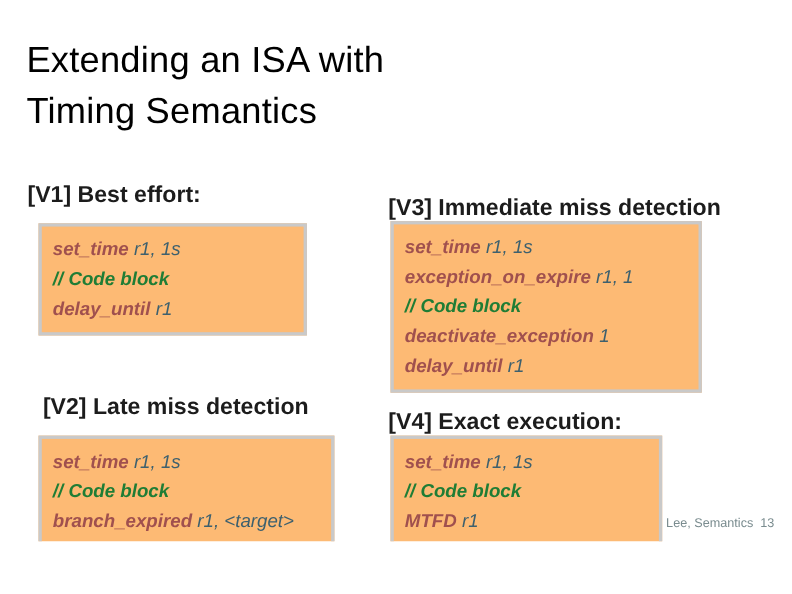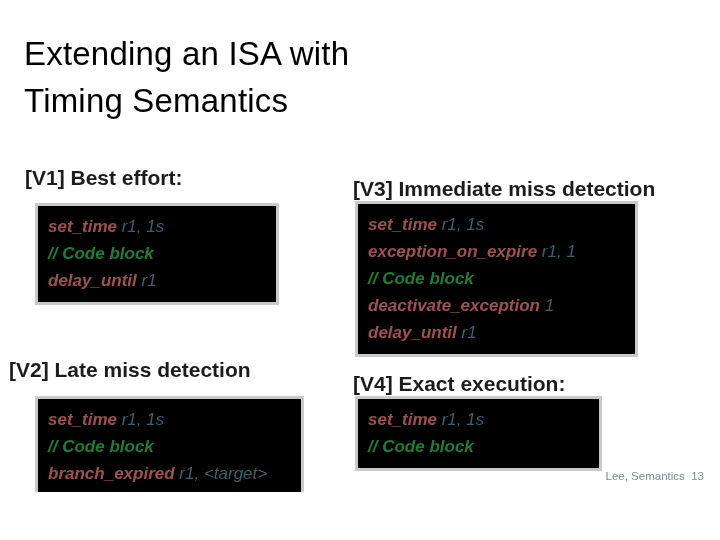--- a/index.html
+++ b/index.html
@@ -16,39 +16,39 @@
   .title{
     position:absolute; left:24px; top:30px;
     font-size:33px; line-height:47px; color:var(--title);
     font-weight:400; letter-spacing:0.2px;
   }
   .section-heading{
     position:absolute; font-size:21px; color:var(--heading);
     font-weight:700; white-space:nowrap;
   }
   .code-box{
-    position:absolute; background:#000000;
+    position:absolute; background:#fdba74;
     border:3px solid var(--box-border);
     padding:7px 10px 8px 10px;
     font-size:17px; line-height:27px;
     font-style:italic; white-space:nowrap;
   }
   .code-line{white-space:pre;}
   .seg-keyword{color:var(--keyword); font-weight:bold;}
   .seg-operand{color:var(--operand); font-weight:normal;}
   .seg-comment{color:var(--comment); font-weight:bold;}
   .footer{
     position:absolute; right:16px; bottom:10px;
     font-size:11.5px; color:var(--footer); white-space:pre;
   }
   #h-v1{left:25px; top:166px;}
   #box-v1{left:35px; top:203px; width:218px;}
   #h-v3{left:353px; top:161px;margin-top:16px;}
   #box-v3{left:355px; top:201px; width:257px;}
-  #h-v2{left:9px; top:358px;}
+  #h-v2{left:39px; top:358px;}
   #box-v2{left:35px; top:396px; width:243px;}
   #h-v4{left:353px; top:372px;}
   #box-v4{left:355px; top:396px; width:221px;}
 </style>
 </head>
 <body>
 
 <div class="slide">
 
   <div class="title">
@@ -77,17 +77,18 @@
       <div class="code-line"><span class="seg-keyword">set_time</span><span class="seg-operand"> r1, 1s</span></div>
       <div class="code-line"><span class="seg-comment">// Code block</span></div>
       <div class="code-line"><span class="seg-keyword">branch_expired</span><span class="seg-operand"> r1, &lt;target&gt;</span></div>
       <div class="code-line"><span class="seg-keyword">delay_until</span><span class="seg-operand"> r1</span></div>
     </div>
 
   <div id="h-v4" class="section-heading">[V4] Exact execution:</div>
   <div id="box-v4" class="code-box">
       <div class="code-line"><span class="seg-keyword">set_time</span><span class="seg-operand"> r1, 1s</span></div>
       <div class="code-line"><span class="seg-comment">// Code block</span></div>
+      <div class="code-line"><span class="seg-keyword">MTFD</span><span class="seg-operand"> r1</span></div>
     </div>
 
   <div class="footer"><span>Lee, Semantics</span><span>  </span><span>13</span></div>
 
 </div>
 
 </body></html>

